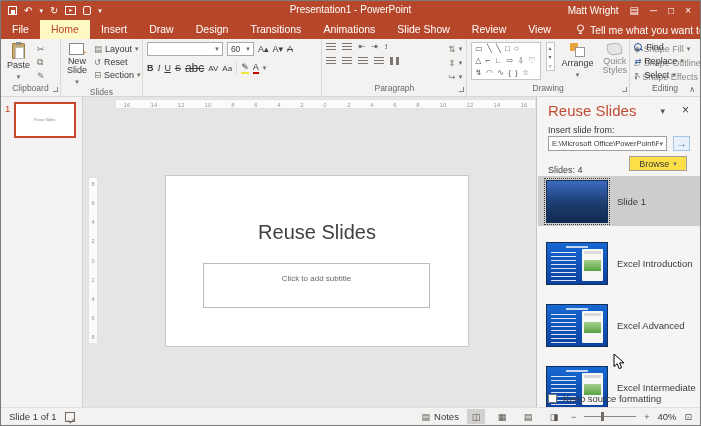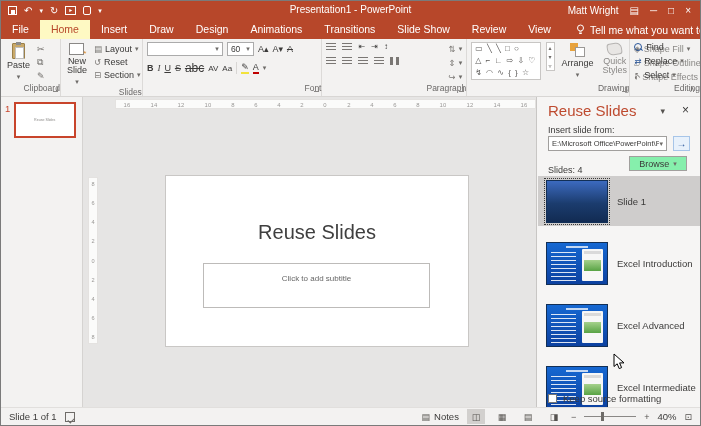--- a/index.html
+++ b/index.html
@@ -21,21 +21,21 @@
   
   .tabrow { position:absolute; top:19px; left:0; right:0; height:19px; background:#B7472A; display:flex; align-items:stretch; }
   .tab { padding:3px 11px 0 11px; font-size:10.5px; color:#fff; white-space:nowrap; }
   .tab.active { background:#fef9c3; color:#B7472A; }
   .tellme { display:flex; align-items:center; gap:5px; color:#fff; font-size:10.5px; margin-left:14px; white-space:nowrap; }
 
   
   .ribbon { position:absolute; top:38px; left:0; right:0; height:58px; background:#F3F2F1; border-bottom:1px solid #D8D6D4; display:flex; }
   .group { position:relative; display:flex; flex-direction:column; border-right:1px solid #DCDAD8; }
   .g-body { flex:1; display:flex; align-items:flex-start; padding:3px 4px 0 4px; gap:5px; }
-  .g-label { height:13px; font-size:8.5px; color:#6A6867; text-align:right; line-height:11px; position:relative; }
+  .g-label { height:13px; font-size:8.5px; color:#6A6867; text-align:center; line-height:11px; position:relative; }
   .launcher { position:absolute; right:2px; bottom:4px; width:5px; height:5px; border-right:1px solid #8A8886; border-bottom:1px solid #8A8886; }
   .big { display:flex; flex-direction:column; align-items:center; font-size:9px; color:#3B3A39; gap:2px; padding:1px 2px; text-align:center; line-height:9px; }
   .big .cap { white-space:pre-line; }
   .mini-col { display:flex; flex-direction:column; gap:3px; font-size:9px; color:#6E6B68; padding-top:2px; }
   .mini-row { display:flex; align-items:center; gap:3px; white-space:nowrap; color:#3B3A39; font-size:9px; }
   .mini-row .gi { color:#7A7774; font-size:8.5px; }
   .caret { font-size:7px; color:#6E6B68; }
   .ic-paste { position:relative; width:13px; height:16px; background:#C9A96A; border:1px solid #9B8049; border-radius:1px; }
   .ic-paste::before { content:''; position:absolute; top:-2px; left:3px; width:5px; height:3px; background:#8C8C8C; }
   .ic-paste::after { content:''; position:absolute; left:2px; top:3px; width:7px; height:10px; background:#fff; border:1px solid #BFBFBF; }
@@ -86,21 +86,21 @@
 
   
   .pane { position:absolute; left:535px; top:0; bottom:0; width:166px; background:#F6F5F4; border-left:1px solid #C8C6C4; }
   .pane-title { position:absolute; left:11px; top:5px; font-size:15px; color:#BE4A2F; }
   .pane-caret { position:absolute; right:37px; top:9px; font-size:9px; color:#55524F; }
   .pane-close { position:absolute; right:13px; top:6px; font-size:12px; color:#3B3A39; }
   .pane-label { position:absolute; left:11px; top:28px; font-size:9px; color:#3B3A39; }
   .pane-input { position:absolute; left:11px; top:39px; width:119px; height:15px; background:#fff; border:1px solid #A19F9D; display:flex; align-items:center; justify-content:space-between; padding:0 3px; }
   .pane-input .path { font-size:7.5px; color:#3B3A39; white-space:nowrap; overflow:hidden; }
   .go-btn { position:absolute; left:136px; top:39px; width:17px; height:15px; border:1px solid #A7C5E8; background:#E8F1FB; color:#2B579A; font-size:10px; line-height:13px; text-align:center; }
-  .browse-btn { position:absolute; left:92px; top:59px; width:58px; height:15px; border:1px solid #A19F9D; background:#86efac; font-size:9px; color:#3B3A39; display:flex; align-items:center; justify-content:center; gap:4px; }
+  .browse-btn { position:absolute; left:92px; top:59px; width:58px; height:15px; border:1px solid #A19F9D; background:#fde047; font-size:9px; color:#3B3A39; display:flex; align-items:center; justify-content:center; gap:4px; }
   .pane-count { position:absolute; left:11px; top:67px; font-size:9px; color:#3B3A39; top:68px; }
   .slide-rows { position:absolute; left:1px; right:1px; top:79px; }
   .row { display:flex; align-items:center; gap:9px; padding:3px 0 3px 8px; height:50px; margin-bottom:12px; }
   .row.selected { background:#CFCDCC; }
   .thumb { width:62px; height:43px; flex:none; border:1px solid #122F56; position:relative; }
   .thumb.navy { background:linear-gradient(180deg,#3C6ABF 0%,#1B3C6E 55%,#122B52 100%); }
   .row.selected .thumb { outline:1px dotted #3B3A39; outline-offset:1px; }
   .thumb.excel { background:linear-gradient(180deg,#1668D2,#0C41A0); }
   .thumb.excel::before { content:''; position:absolute; top:3px; left:50%; transform:translateX(-50%); width:22px; height:2px; background:rgba(255,255,255,.75); }
   .t-text { position:absolute; left:4px; top:9px; width:25px; height:29px; background:repeating-linear-gradient(180deg,rgba(255,255,255,.85) 0 1.5px,transparent 1.5px 4px); }
@@ -149,22 +149,22 @@
       <span class="wc">×</span>
     </div>
   </div>
 
   <div class="tabrow">
     <span class="tab">File</span>
     <span class="tab active">Home</span>
     <span class="tab">Insert</span>
     <span class="tab">Draw</span>
     <span class="tab">Design</span>
+    <span class="tab">Transitions</span>
     <span class="tab">Animations</span>
-    <span class="tab">Transitions</span>
     <span class="tab">Slide Show</span>
     <span class="tab">Review</span>
     <span class="tab">View</span>
     <span class="tellme">
       <svg width="9" height="11" viewBox="0 0 9 11">
           <circle cx="4.5" cy="4" r="3" fill="none" stroke="#fff" stroke-width="1"></circle>
           <path d="M3.2 8 h2.6 M3.2 9.5 h2.6" stroke="#fff" stroke-width="1"></path>
         </svg>
       <span>Tell me what you want to do</span>
     </span>
@@ -239,21 +239,20 @@
           <span class="fbtn s">S</span>
           <span class="fbtn abc" style="font-size:12px">abc</span>
           <span class="fbtn" style="font-size:8px">AV</span>
           <span class="fbtn" style="font-size:8px">Aa</span>
           <span class="vsep"></span>
           <span class="fbtn hl">✎</span>
           <span class="fbtn fc">A</span>
           <span class="caret">▾</span>
         </div>
       </div>
-      <div class="g-label"><span>Font</span><span class="launcher"></span></div>
     </div>
 
     <div class="group" style="width:145px">
       <div class="g-body">
         <div class="fcol" style="gap:6px; flex:1;">
           <div class="frow" style="gap:6px;">
             <span class="ico-lines"></span>
             <span class="ico-lines"></span>
             <span class="fbtn" style="font-size:8px">⇤</span>
             <span class="fbtn" style="font-size:8px">⇥</span>

